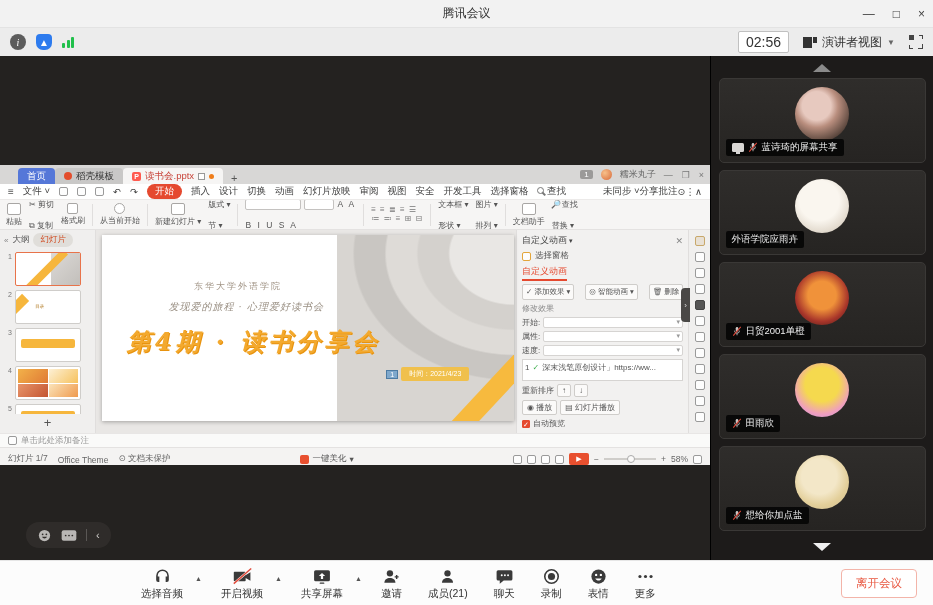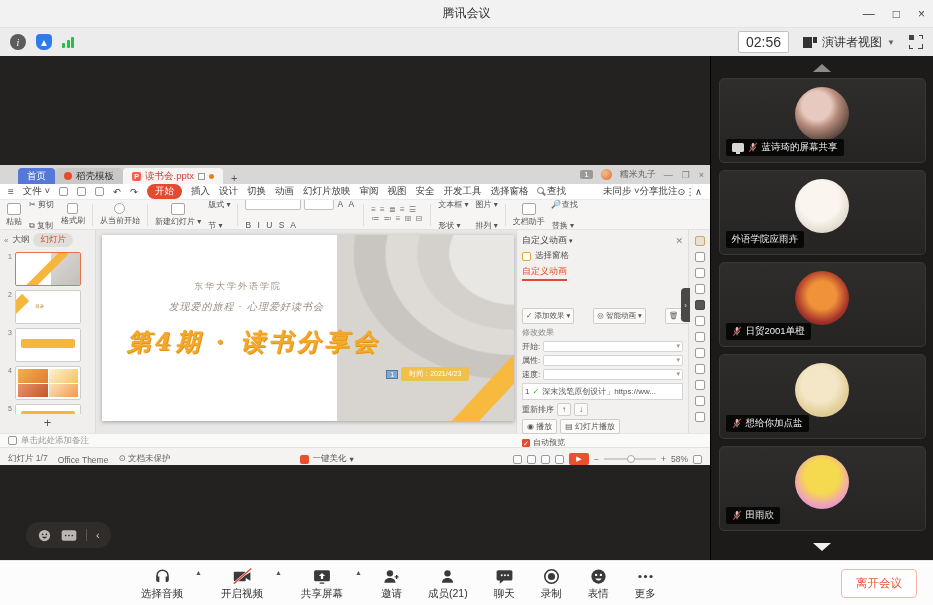--- a/index.html
+++ b/index.html
@@ -115,21 +115,21 @@
   .sl-badge-row { position:absolute; left:69%; top:71%; display:flex; align-items:center; gap:3px; }
   .anim-num { background:#7fa8cc; border:1px solid #4d7ba3; color:#fff; font-size:7px; padding:0 3px; }
   .date-pill { background:#f0c04c; color:#fff; font-size:7px; padding:2px 8px; border-radius:2px; }
 
   
   .animp { width:172px; background:#f2f1f0; border-left:1px solid #e0dedd; padding:4px 5px; display:flex; flex-direction:column; gap:3px; color:#555; }
   .ap-head { display:flex; align-items:center; font-size:9px; color:#444; }
   .ap-head .x { margin-left:auto; color:#888; font-size:9px; }
   .ap-row { display:flex; align-items:center; gap:4px; font-size:8.5px; }
   .ap-orange { color:#e5492f; font-size:9px; border-bottom:2px solid #e5492f; width:max-content; padding-bottom:1px; }
-  .ap-btns { display:flex; gap:19px;margin-top:24px; }
+  .ap-btns { display:flex; gap:11px; }
   .ap-btn { border:1px solid #cfcdca; background:#fbfaf9; border-radius:2px; font-size:7.5px; padding:2px 3px; white-space:nowrap; color:#555; }
   .ap-field { display:flex; align-items:center; gap:3px; font-size:8px; }
   .ap-select { flex:1; height:11px; background:#fff; border:1px solid #d6d4d2; border-radius:2px; position:relative; }
   .ap-select::after { content:"▾"; position:absolute; right:2px; top:0; font-size:7px; color:#999; }
   .ap-list { background:#fff; border:1px solid #d6d4d2; height:74px; font-size:8px; padding:2px; }
   .ap-item { display:flex; align-items:center; gap:3px; white-space:nowrap; overflow:hidden; }
   .check { color:#3faf4e; font-size:8px; }
   .ap-foot { display:flex; align-items:center; gap:3px; font-size:8px; }
   .mini-btn { border:1px solid #cfcdca; background:#fbfaf9; border-radius:2px; font-size:8px; padding:1px 4px; }
   .chk { width:8px; height:8px; border:1px solid #e5492f; background:#e5492f; color:#fff; font-size:7px; line-height:8px; text-align:center; border-radius:1px; }
@@ -166,21 +166,21 @@
   .av4 { background:radial-gradient(circle at 50% 40%, #f5d94e 0 40%, #ef9ec0 70%, #b49ad8 100%); }
   .av5 { background:radial-gradient(circle at 45% 40%, #f3e7c8 0 40%, #e3cf9a 65%, #cbb98e 100%); }
   .pname { position:absolute; left:6px; bottom:6px; background:rgba(0,0,0,.78); border-radius:2px; display:flex; align-items:center; gap:4px; padding:2px 6px; }
   .pname span { color:#eee; font-size:9.5px; white-space:nowrap; }
   .micmute { position:relative; width:10px; height:11px; }
   .share-mini { width:12px; height:9px; background:#d8d6d4; border-radius:1.5px; position:relative; }
   .share-mini::after { content:""; position:absolute; left:4px; bottom:-2px; width:4px; height:2px; background:#d8d6d4; }
 
   
   .bottombar { position:absolute; left:0; bottom:0; width:933px; height:45px; background:#fcfcfc; border-top:1px solid #e6e6e6; }
-  .tb-group { position:absolute; left:128px; top:0; height:45px; display:flex; gap:0; }
+  .tb-group { position:absolute; left:128px; top:0; height:45px; display:flex; align-items:center; gap:0; }
   .tb-item { display:flex; flex-direction:column; align-items:center; justify-content:center; gap:1px; padding:0 13px; position:relative; cursor:default; }
   .tb-item .tlabel { font-size:10.5px; color:#333; white-space:nowrap; }
   .tb-caret { position:absolute; right:-6px; top:8px; font-size:7px; color:#555; }
   .tb-caret-wrap { width:12px; }
   .leave-btn { position:absolute; right:16px; top:8px; border:1px solid #f3b4a9; color:#e8563f; background:#fff; font-size:11.5px; padding:6px 14px; border-radius:4px; cursor:default; }
 </style>
 </head>
 <body>
 
 <div class="app">
@@ -550,45 +550,45 @@
               <rect x="9" y="2" width="6" height="11" rx="3" fill="#c9c7c5"></rect>
               <path d="M6 11a6 6 0 0 0 12 0" stroke="#c9c7c5" stroke-width="2" fill="none"></path>
               <line x1="12" y1="17" x2="12" y2="22" stroke="#c9c7c5" stroke-width="2"></line>
               <line x1="3" y1="23" x2="21" y2="2" stroke="#e0493a" stroke-width="2.5"></line>
             </svg>
           <span>日贸2001单橙</span>
         </div>
       </div>
 
       <div class="ptile">
+        <div class="pav av4"></div>
+        <div class="pname">
+          <svg class="micmute" width="10" height="11" viewBox="0 0 24 26">
+              <rect x="9" y="2" width="6" height="11" rx="3" fill="#c9c7c5"></rect>
+              <path d="M6 11a6 6 0 0 0 12 0" stroke="#c9c7c5" stroke-width="2" fill="none"></path>
+              <line x1="12" y1="17" x2="12" y2="22" stroke="#c9c7c5" stroke-width="2"></line>
+              <line x1="3" y1="23" x2="21" y2="2" stroke="#e0493a" stroke-width="2.5"></line>
+            </svg>
+          <span>田雨欣</span>
+        </div>
+      </div>
+
+      <div class="ptile">
         <div class="pav av5"></div>
         <div class="pname">
           <svg class="micmute" width="10" height="11" viewBox="0 0 24 26">
               <rect x="9" y="2" width="6" height="11" rx="3" fill="#c9c7c5"></rect>
               <path d="M6 11a6 6 0 0 0 12 0" stroke="#c9c7c5" stroke-width="2" fill="none"></path>
               <line x1="12" y1="17" x2="12" y2="22" stroke="#c9c7c5" stroke-width="2"></line>
               <line x1="3" y1="23" x2="21" y2="2" stroke="#e0493a" stroke-width="2.5"></line>
             </svg>
           <span>想给你加点盐</span>
         </div>
       </div>
 
-      <div class="ptile">
-        <div class="pav av4"></div>
-        <div class="pname">
-          <svg class="micmute" width="10" height="11" viewBox="0 0 24 26">
-              <rect x="9" y="2" width="6" height="11" rx="3" fill="#c9c7c5"></rect>
-              <path d="M6 11a6 6 0 0 0 12 0" stroke="#c9c7c5" stroke-width="2" fill="none"></path>
-              <line x1="12" y1="17" x2="12" y2="22" stroke="#c9c7c5" stroke-width="2"></line>
-              <line x1="3" y1="23" x2="21" y2="2" stroke="#e0493a" stroke-width="2.5"></line>
-            </svg>
-          <span>田雨欣</span>
-        </div>
-      </div>
-
       <div class="arr-down"></div>
     </div>
   </div>
 
   <div class="bottombar">
     <div class="tb-group">
       <div class="tb-item">
         <svg width="19" height="19" viewBox="0 0 24 24">
             <path d="M12 3a8 8 0 0 0-8 8v5.5A2.5 2.5 0 0 0 6.5 19H8v-7H6v-1a6 6 0 1 1 12 0v1h-2v7h1.5a2.5 2.5 0 0 0 2.5-2.5V11a8 8 0 0 0-8-8z" fill="#3a3a3a"></path>
           </svg>

